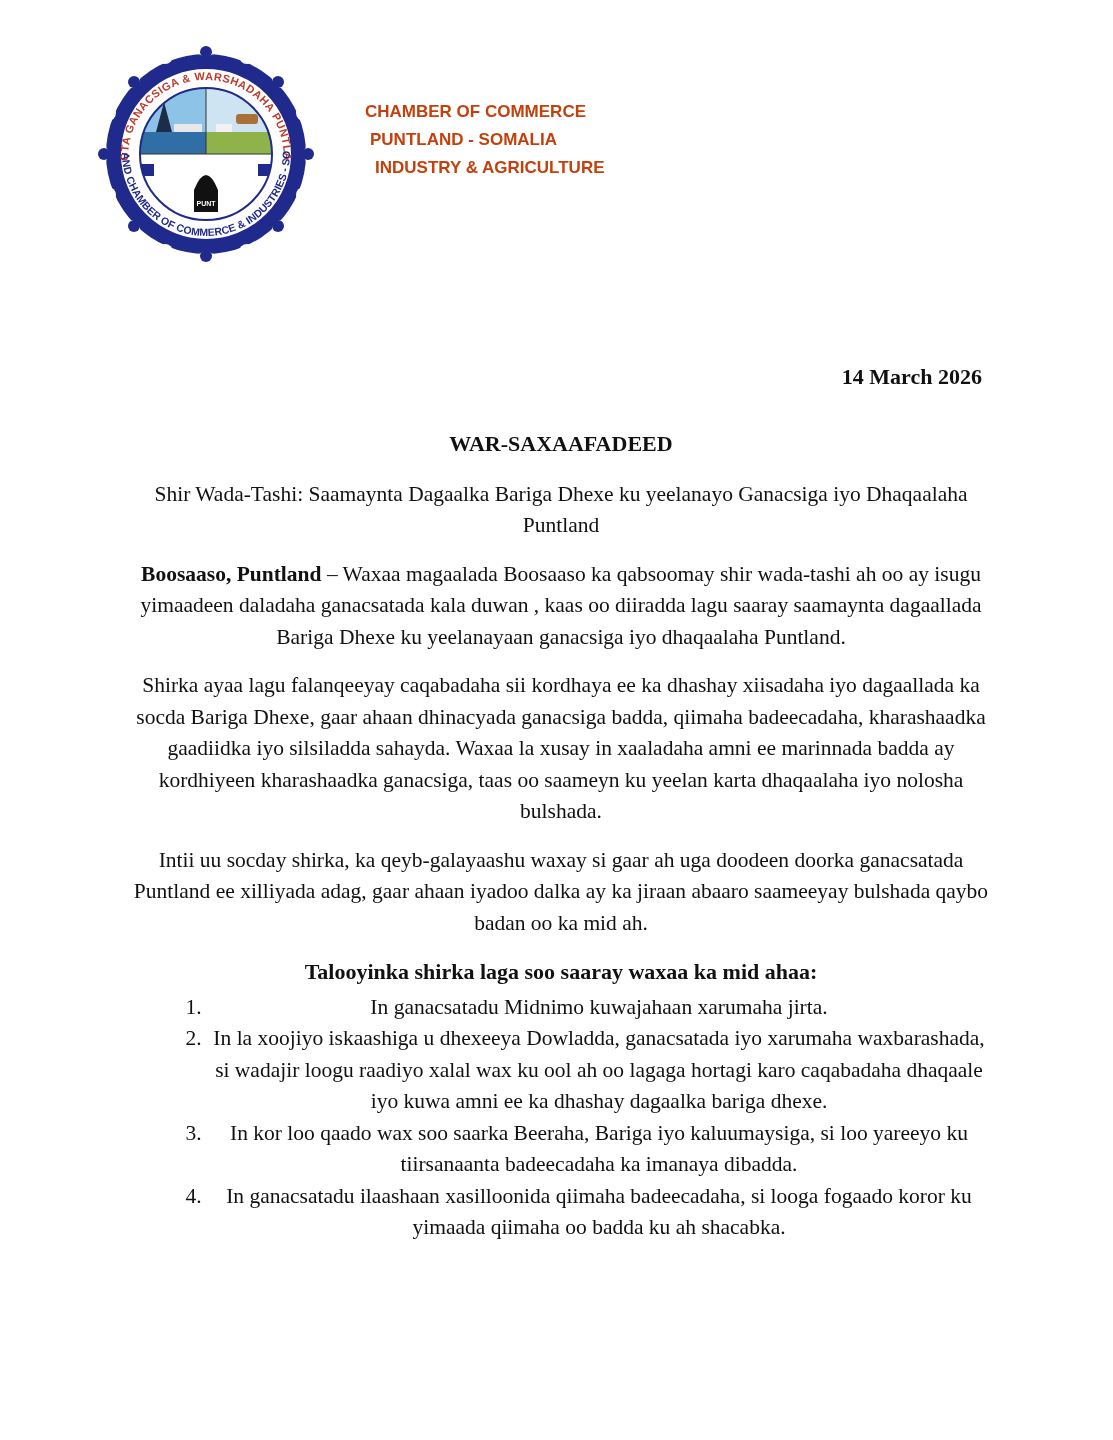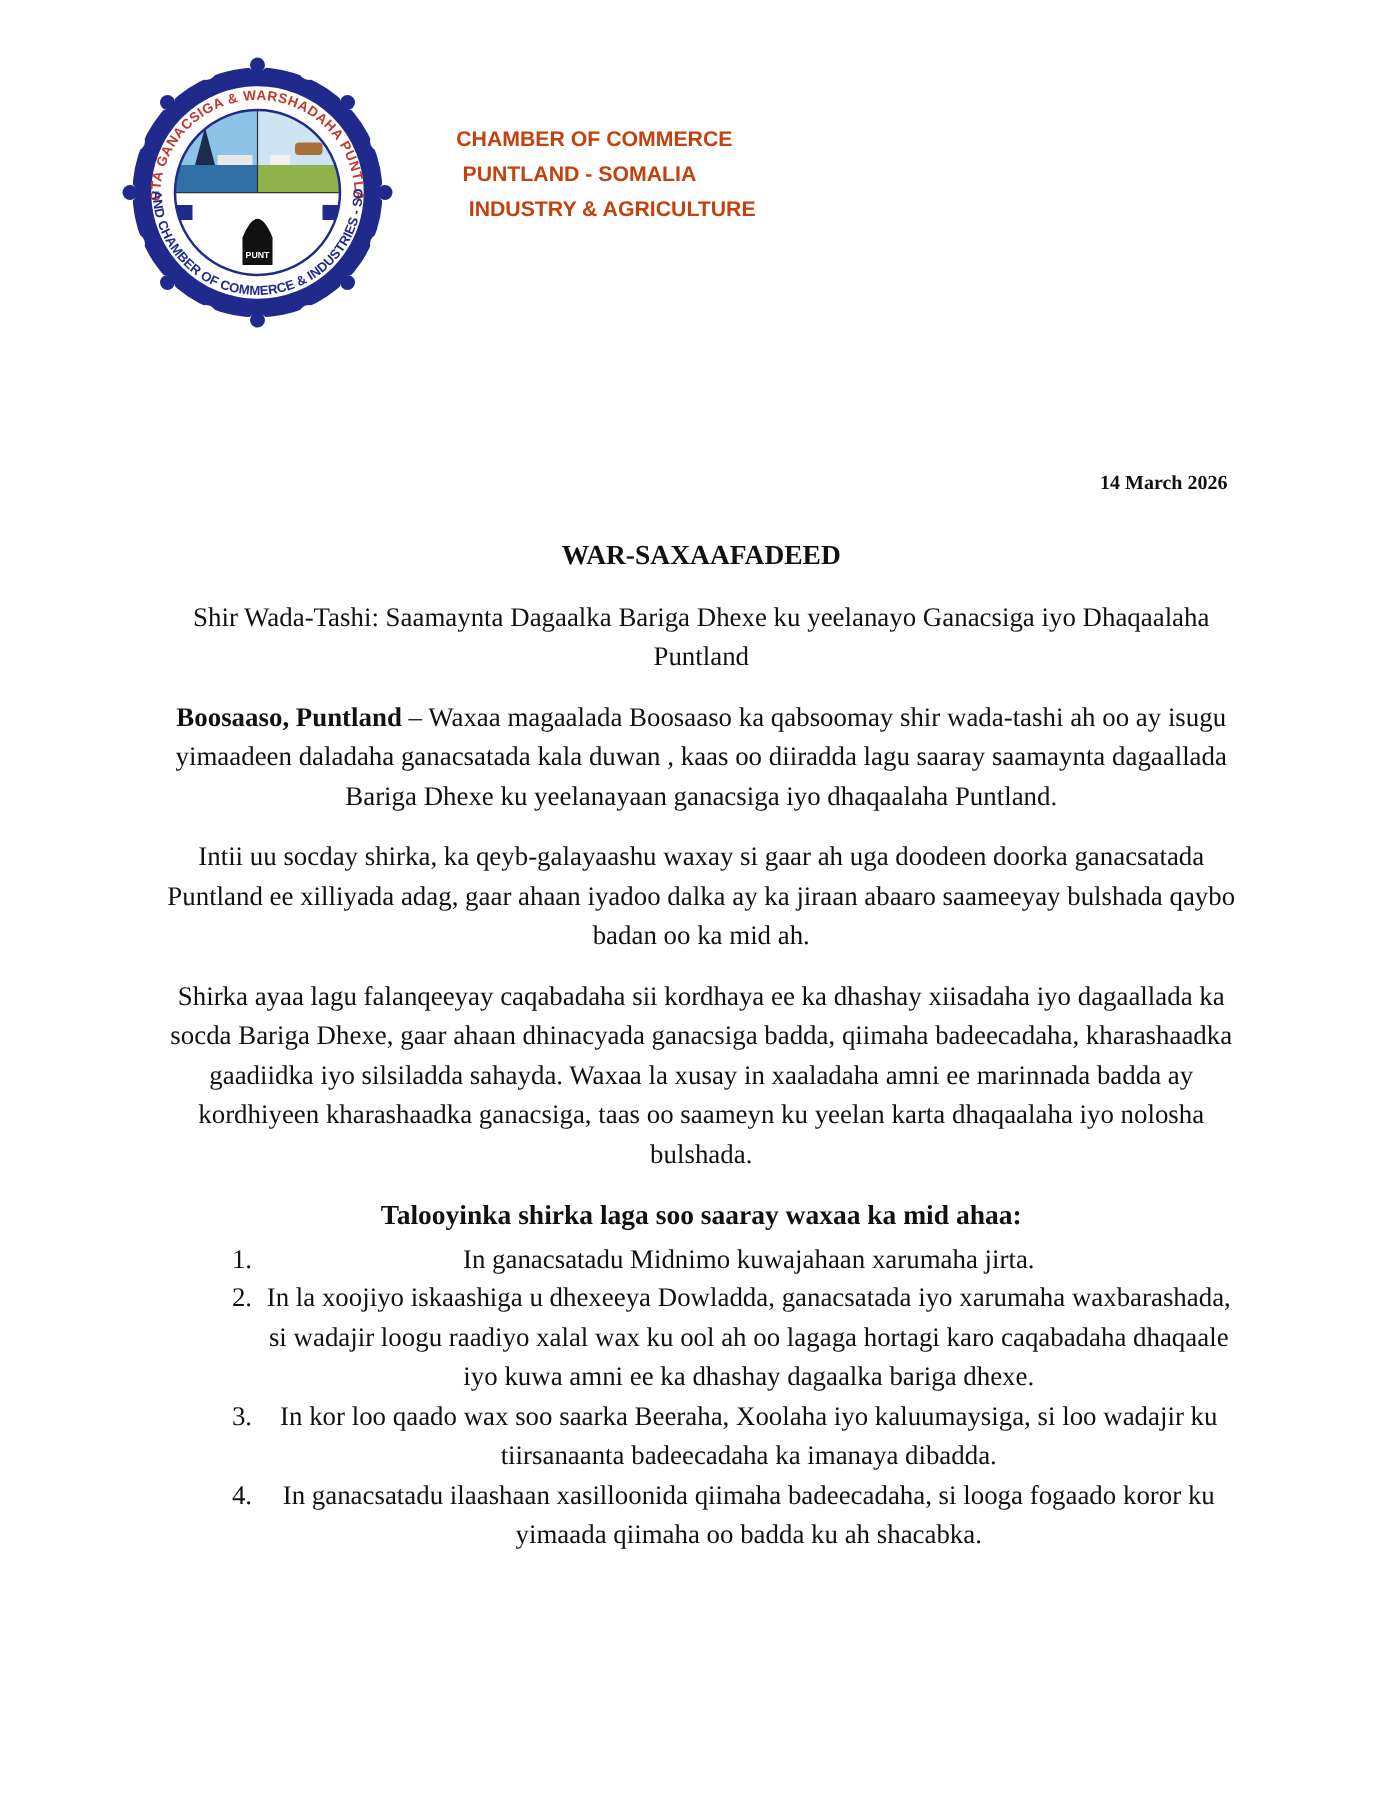--- a/index.html
+++ b/index.html
@@ -5,21 +5,21 @@
   html, body { margin:0; padding:0; background:#ffffff; }
   body { width:1113px; height:1440px; position:relative; overflow:hidden; color:#111; }
   .serif { font-family: "Liberation Serif", "DejaVu Serif", serif; }
   .sans { font-family: "Liberation Sans", "DejaVu Sans", sans-serif; }
 
   .logo { position:absolute; left:86px; top:40px; width:240px; height:232px; }
   .org { position:absolute; left:365px; top:98px; font-size:17px; font-weight:bold; line-height:28px; color:#c2410c; }
   .org div:nth-child(2) { padding-left:5px; }
   .org div:nth-child(3) { padding-left:10px; }
 
-  .date { position:absolute; right:131px; top:378px; font-size:16px; font-weight:bold; }
+  .date { position:absolute; right:131px; top:364px; font-size:22px; font-weight:bold; }
   .content { position:absolute; left:131px; top:428px; width:860px; font-size:21.5px; line-height:31.5px;text-align:center; }
   .title { font-weight:bold; font-size:22px; margin:0 0 19px 0; }
   .p { margin:0 0 17px 0; }
   .b { font-weight:bold; }
   .rec-heading { font-weight:bold; margin:0 0 4px 0; font-size:22px; }
   ol { margin:0; padding-left:76px; }
   ol li { padding-left:0; margin:0; }
 </style>
 </head>
 <body>
@@ -100,22 +100,22 @@
   <div>PUNTLAND - SOMALIA</div>
   <div>INDUSTRY &amp; AGRICULTURE</div>
 </div>
 
 <div class="date serif">14 March 2026</div>
 
 <div class="content serif">
   <div class="title">WAR-SAXAAFADEED</div>
   <div class="p">Shir Wada-Tashi: Saamaynta Dagaalka Bariga Dhexe ku yeelanayo Ganacsiga iyo Dhaqaalaha Puntland</div>
   <div class="p"><span class="b">Boosaaso, Puntland</span><span> – Waxaa magaalada Boosaaso ka qabsoomay shir wada-tashi ah oo ay isugu yimaadeen daladaha ganacsatada kala duwan , kaas oo diiradda lagu saaray saamaynta dagaallada Bariga Dhexe ku yeelanayaan ganacsiga iyo dhaqaalaha Puntland.</span></div>
+  <div class="p">Shirka ayaa lagu falanqeeyay caqabadaha sii kordhaya ee ka dhashay xiisadaha iyo dagaallada ka socda Bariga Dhexe, gaar ahaan dhinacyada ganacsiga badda, qiimaha badeecadaha, kharashaadka gaadiidka iyo silsiladda sahayda. Waxaa la xusay in xaaladaha amni ee marinnada badda ay kordhiyeen kharashaadka ganacsiga, taas oo saameyn ku yeelan karta dhaqaalaha iyo nolosha bulshada.</div>
   <div class="p">Intii uu socday shirka, ka qeyb-galayaashu waxay si gaar ah uga doodeen doorka ganacsatada Puntland ee xilliyada adag, gaar ahaan iyadoo dalka ay ka jiraan abaaro saameeyay bulshada qaybo badan oo ka mid ah.</div>
-  <div class="p">Shirka ayaa lagu falanqeeyay caqabadaha sii kordhaya ee ka dhashay xiisadaha iyo dagaallada ka socda Bariga Dhexe, gaar ahaan dhinacyada ganacsiga badda, qiimaha badeecadaha, kharashaadka gaadiidka iyo silsiladda sahayda. Waxaa la xusay in xaaladaha amni ee marinnada badda ay kordhiyeen kharashaadka ganacsiga, taas oo saameyn ku yeelan karta dhaqaalaha iyo nolosha bulshada.</div>
   <div class="rec-heading">Talooyinka shirka laga soo saaray waxaa ka mid ahaa:</div>
   <ol>
     <li>In ganacsatadu Midnimo kuwajahaan xarumaha jirta.</li>
     <li>In la xoojiyo iskaashiga u dhexeeya Dowladda, ganacsatada iyo xarumaha waxbarashada, si wadajir loogu raadiyo xalal wax ku ool ah oo lagaga hortagi karo caqabadaha dhaqaale iyo kuwa amni ee  ka dhashay dagaalka bariga dhexe.</li>
-    <li>In kor loo qaado wax soo saarka Beeraha, Xoolaha iyo kaluumaysiga, si loo wadajir ku tiirsanaanta badeecadaha ka imanaya dibadda.</li>
+    <li>In kor loo qaado wax soo saarka Beeraha, Bariga iyo kaluumaysiga, si loo yareeyo ku tiirsanaanta badeecadaha ka imanaya dibadda.</li>
     <li>In ganacsatadu ilaashaan xasilloonida qiimaha badeecadaha, si looga fogaado koror ku yimaada qiimaha oo badda ku ah shacabka.</li>
   </ol>
 </div>
 
 </body></html>

